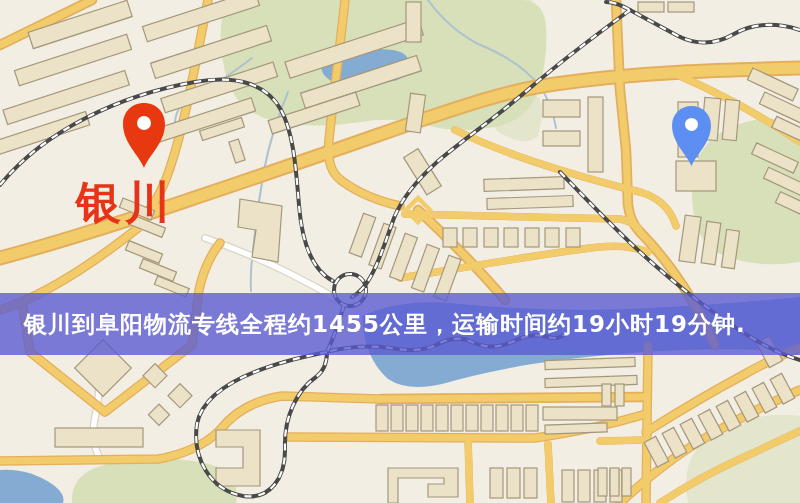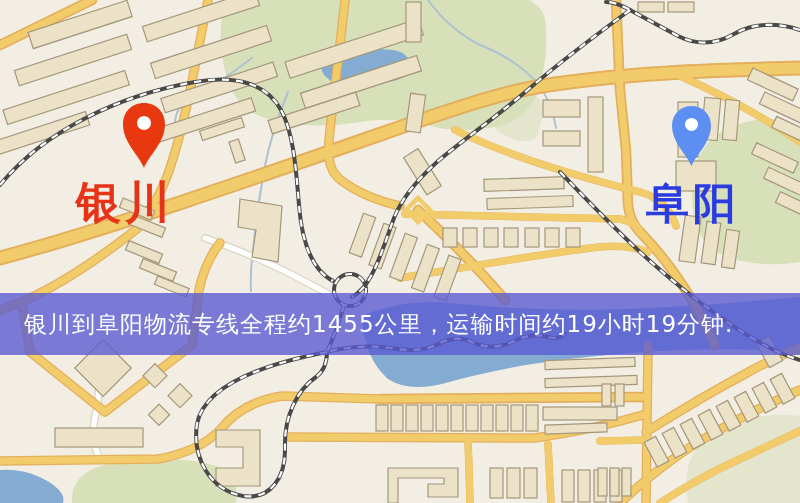--- a/index.html
+++ b/index.html
@@ -29,21 +29,21 @@
   .city-label{position:absolute;font-weight:700;line-height:1;
               letter-spacing:4px;white-space:nowrap;}
   .label-yinchuan{left:76px;top:180px;font-size:45px;}
   .label-fuyang{left:646px;top:182px;font-size:43px;}
   
   .banner{position:absolute;left:0;top:293px;width:800px;height:62px;}
   .banner::before{content:"";position:absolute;inset:0;
                   background:var(--banner-bg,#585ad2);opacity:.78;}
   .banner-text{position:relative;display:flex;align-items:center;height:100%;
                padding-left:24px;color:var(--banner-text,#fff);
-               font-size:23px;font-weight:400;letter-spacing:1px;}
+               font-size:23px;font-weight:700;letter-spacing:1px;}
 </style>
 </head>
 <body>
 
 <div class="stage">
 
   <svg width="800" height="503" viewBox="0 0 800 503">
     <defs>
       <path id="r_main" d="M0,258 C120,226 300,162 430,117 C470,104 510,90 555,84 C640,72 720,70 800,68"></path>
       <path id="r_tl" d="M92,0 L0,45"></path>
@@ -281,19 +281,18 @@
   <svg class="pin" style="left:121px;top:102px;" width="46" height="68" viewBox="-23 -24 46 68">
     <path d="M0,42 C-5,29 -21,17 -21,-2 C-21,-14.5 -11.5,-23 0,-23 C11.5,-23 21,-14.5 21,-2 C21,17 5,29 0,42 Z" style="fill: rgb(232, 56, 15);"></path>
     <circle cx="0" cy="-3" r="7" fill="#ffffff"></circle>
   </svg>
   <div class="city-label label-yinchuan" style="color: rgb(231, 51, 23);">银川</div>
 
   <svg class="pin" style="left:670px;top:105px;" width="43" height="63" viewBox="-23 -24 46 68">
     <path d="M0,42 C-5,29 -21,17 -21,-2 C-21,-14.5 -11.5,-23 0,-23 C11.5,-23 21,-14.5 21,-2 C21,17 5,29 0,42 Z" style="fill: rgb(93, 142, 242);"></path>
     <circle cx="0" cy="-3" r="7" fill="#ffffff"></circle>
   </svg>
-  <div class="city-label label-fuyang" style="color: rgb(42, 59, 224);">阜阳</div>
 
   <div class="banner">
     <div class="banner-text">银川到阜阳物流专线全程约1455公里，运输时间约19小时19分钟.</div>
   </div>
 
 </div>
 
 </body></html>

